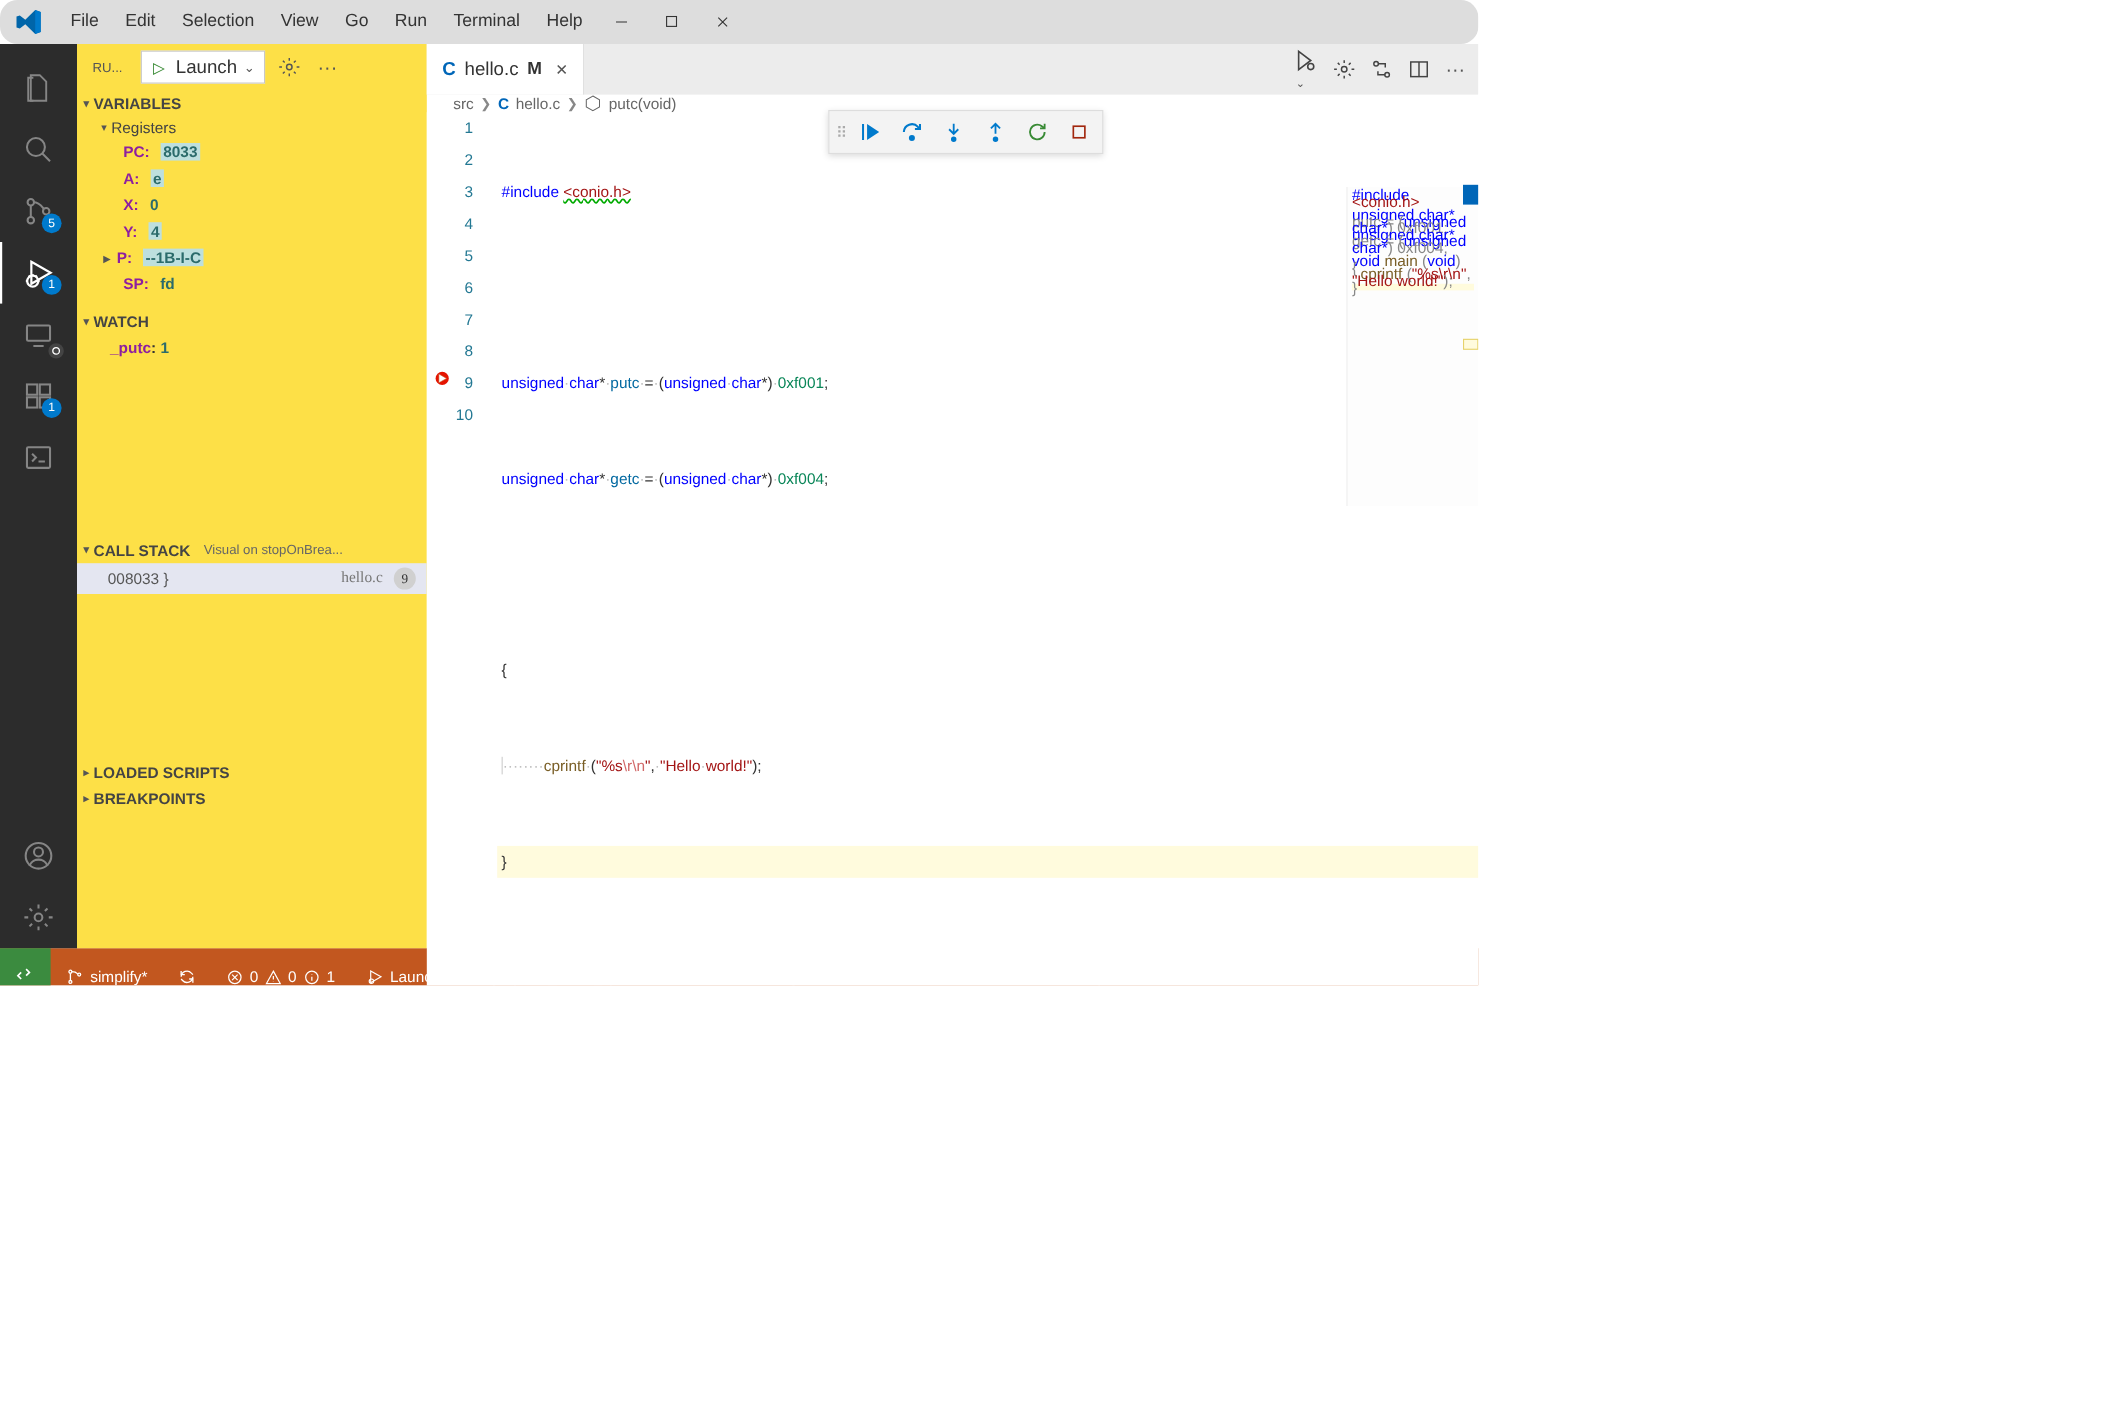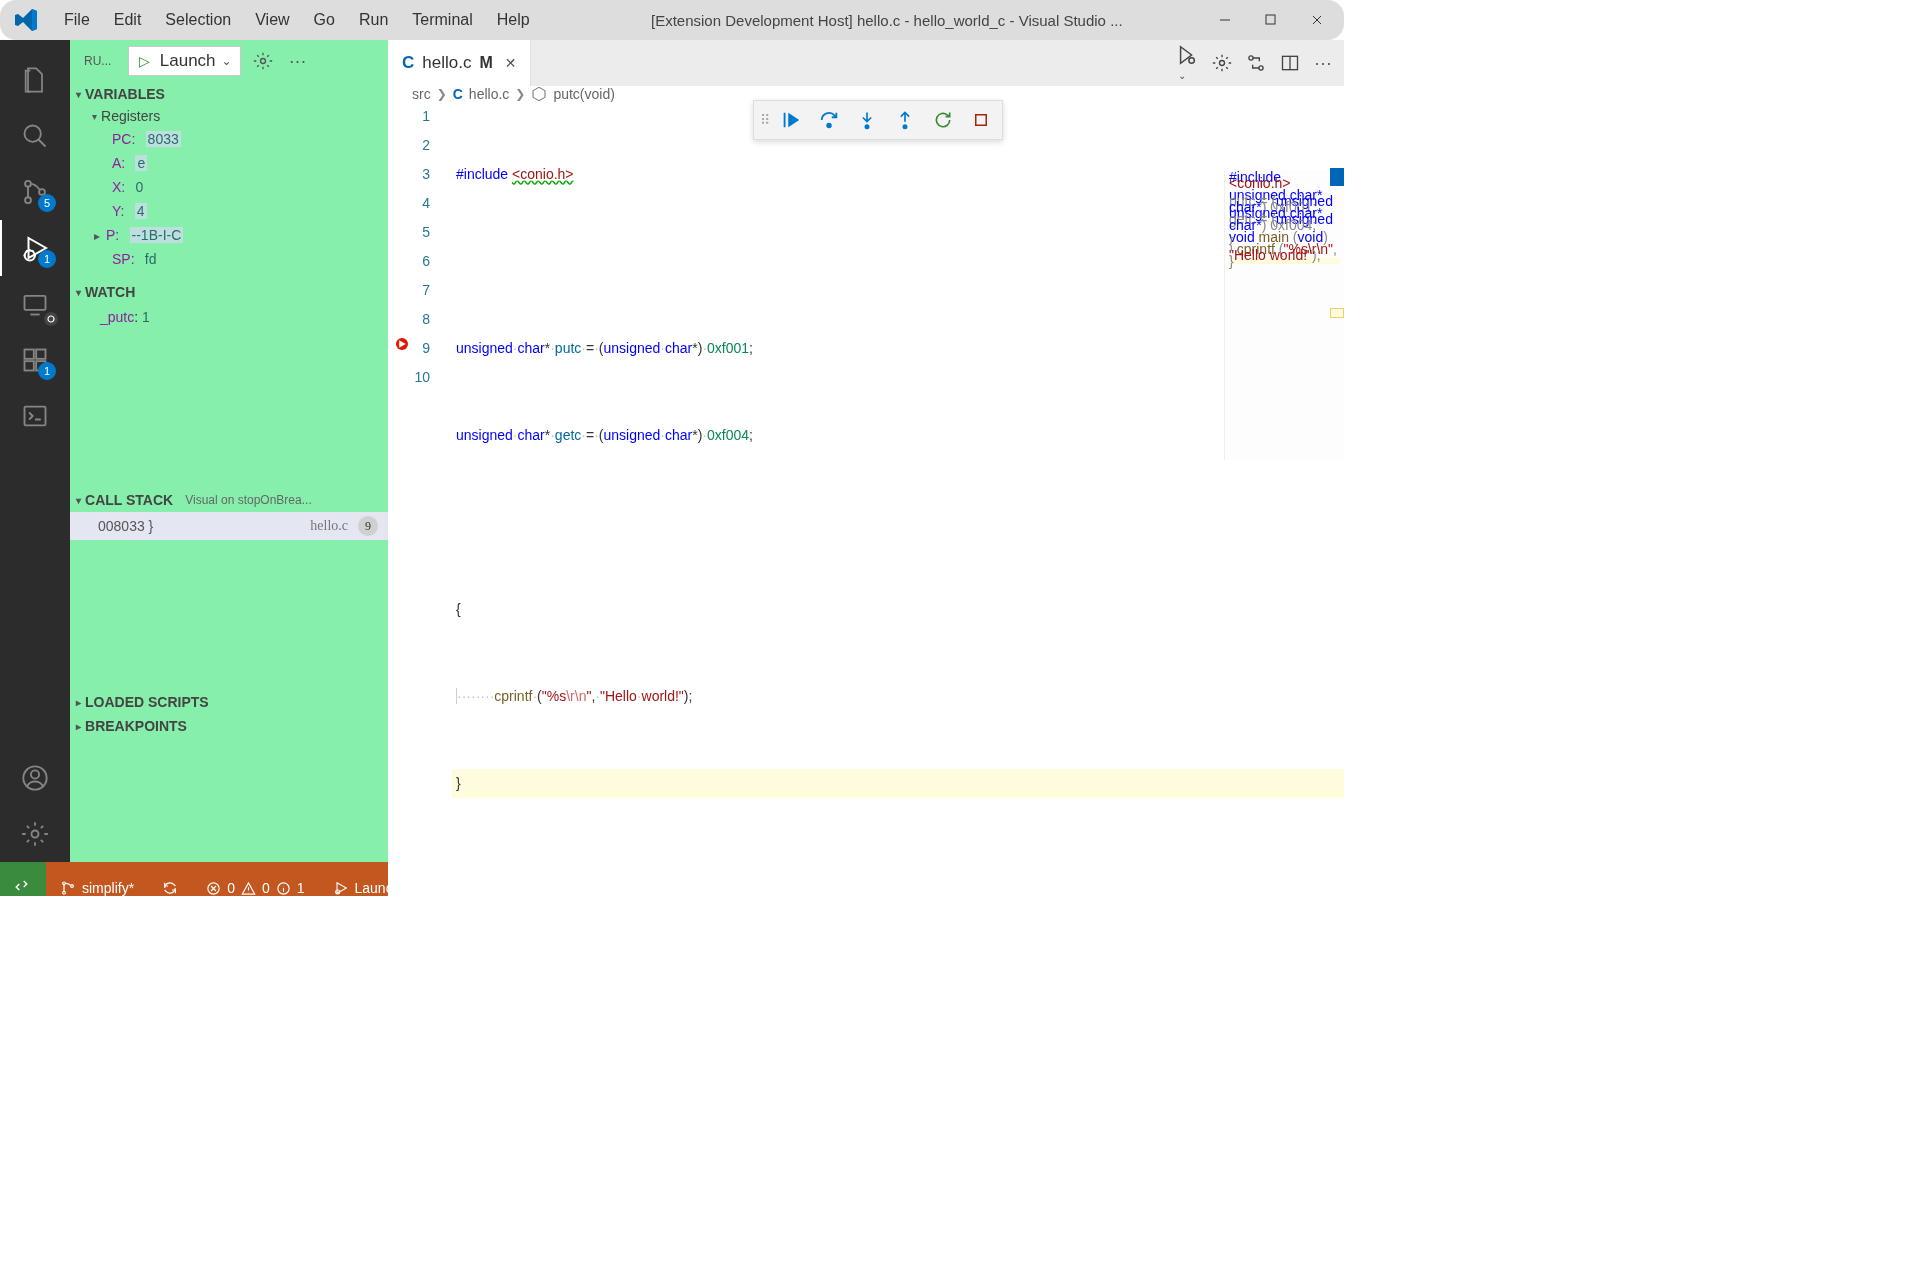--- a/index.html
+++ b/index.html
@@ -8,32 +8,32 @@
 .vscode-logo { width:24px; height:24px; margin:0 14px 0 10px; }
 .menu-item { padding:4px 12px; color:#333; font-size:16px; cursor:default; }
 .title-text { flex:1; text-align:center; color:#444; font-size:15px; overflow:hidden; text-overflow:ellipsis; white-space:nowrap; padding-left:30px;}
 .win-ctl { width:46px; height:40px; display:flex; align-items:center; justify-content:center; color:#333; }
 .main { display:flex; height:822px; }
 .activity-bar { width:70px; background:#2c2c2c; display:flex; flex-direction:column; align-items:center; padding-top:12px; }
 .act-icon { width:70px; height:56px; display:flex; align-items:center; justify-content:center; color:#858585; position:relative; }
 .act-icon.active { color:#fff; border-left:2px solid #fff; }
 .act-badge { position:absolute; bottom:8px; right:14px; background:#007acc; color:#fff; border-radius:10px; min-width:18px; height:18px; font-size:11px; display:flex; align-items:center; justify-content:center; padding:0 4px;}
 .act-spacer { flex:1; }
-.sidebar { width:318px; background:#86efac; display:flex; flex-direction:column; }
+.sidebar { width:318px; background:#fde047; display:flex; flex-direction:column; }
 .sb-header { height:42px; display:flex; align-items:center; padding:0 8px 0 14px; gap:6px; }
 .sb-title { font-size:12px; color:#555; flex:0 0 38px; overflow:hidden; text-overflow:ellipsis; }
 .launch-btn { display:flex; align-items:center; border:1px solid #c8c8c8; background:#fff; height:30px; }
 .launch-play { color:#388a34; padding:0 6px 0 10px; font-size:14px;}
 .launch-label { padding:0 4px; font-size:17px; color:#333; }
 .chev { padding:0 8px 0 2px; color:#555; font-size:12px;}
 .sb-body { flex:1; overflow:auto; }
 .section-hdr { display:flex; align-items:center; padding:4px 6px; font-size:12px; font-weight:700; color:#444; gap:4px; cursor:default;}
 .section-hdr .tw { font-size:10px; color:#555;}
 .subnode { padding:2px 0 2px 22px; font-size:14px; color:#444; display:flex; align-items:center; gap:4px;}
-.reg-row { padding:2px 0 2px 42px; font-family:Consolas,monospace; font-size:17px; white-space:pre;}
+.reg-row { padding:2px 0 2px 42px; font-family:Consolas,monospace; font-size:17px; white-space:pre;font-weight:bold;}
 .reg-name { color:#8e1fa0; }
 .reg-val { color:#2b6b6b; }
 .hl { background:#bddfde; padding:0 2px; }
 .callstack-row { display:flex; align-items:center; padding:4px 10px 4px 28px; font-family:Consolas,monospace; font-size:15px; background:#e4e6f1; }
 .cs-loc { color:#555; }
 .cs-spacer { flex:1; }
 .cs-file { color:#777; font-size:14px; font-family:"Segoe UI"; }
 .cs-badge { background:#d0d0d0; border-radius:10px; min-width:20px; height:20px; display:flex; align-items:center; justify-content:center; font-size:12px; margin-left:10px; color:#333; font-family:"Segoe UI";}
 .paused-txt { color:#666; font-size:12px; font-weight:400; margin-left:8px;}
 .editor-area { flex:1; display:flex; flex-direction:column; }
@@ -101,21 +101,20 @@
       </svg>
   </span>
   <span class="menu-item">File</span>
   <span class="menu-item">Edit</span>
   <span class="menu-item">Selection</span>
   <span class="menu-item">View</span>
   <span class="menu-item">Go</span>
   <span class="menu-item">Run</span>
   <span class="menu-item">Terminal</span>
   <span class="menu-item">Help</span>
-  <span class="title-text">[Extension Development Host] hello.c - hello_world_c - Visual Studio ...</span>
   <span class="win-ctl">
       <svg width="12" height="12">
         <path d="M1 6h10" stroke="#333" stroke-width="1"></path>
       </svg>
     </span>
   <span class="win-ctl">
       <svg width="12" height="12">
         <rect x="1" y="1" width="9" height="9" fill="none" stroke="#333"></rect>
       </svg>
     </span>

